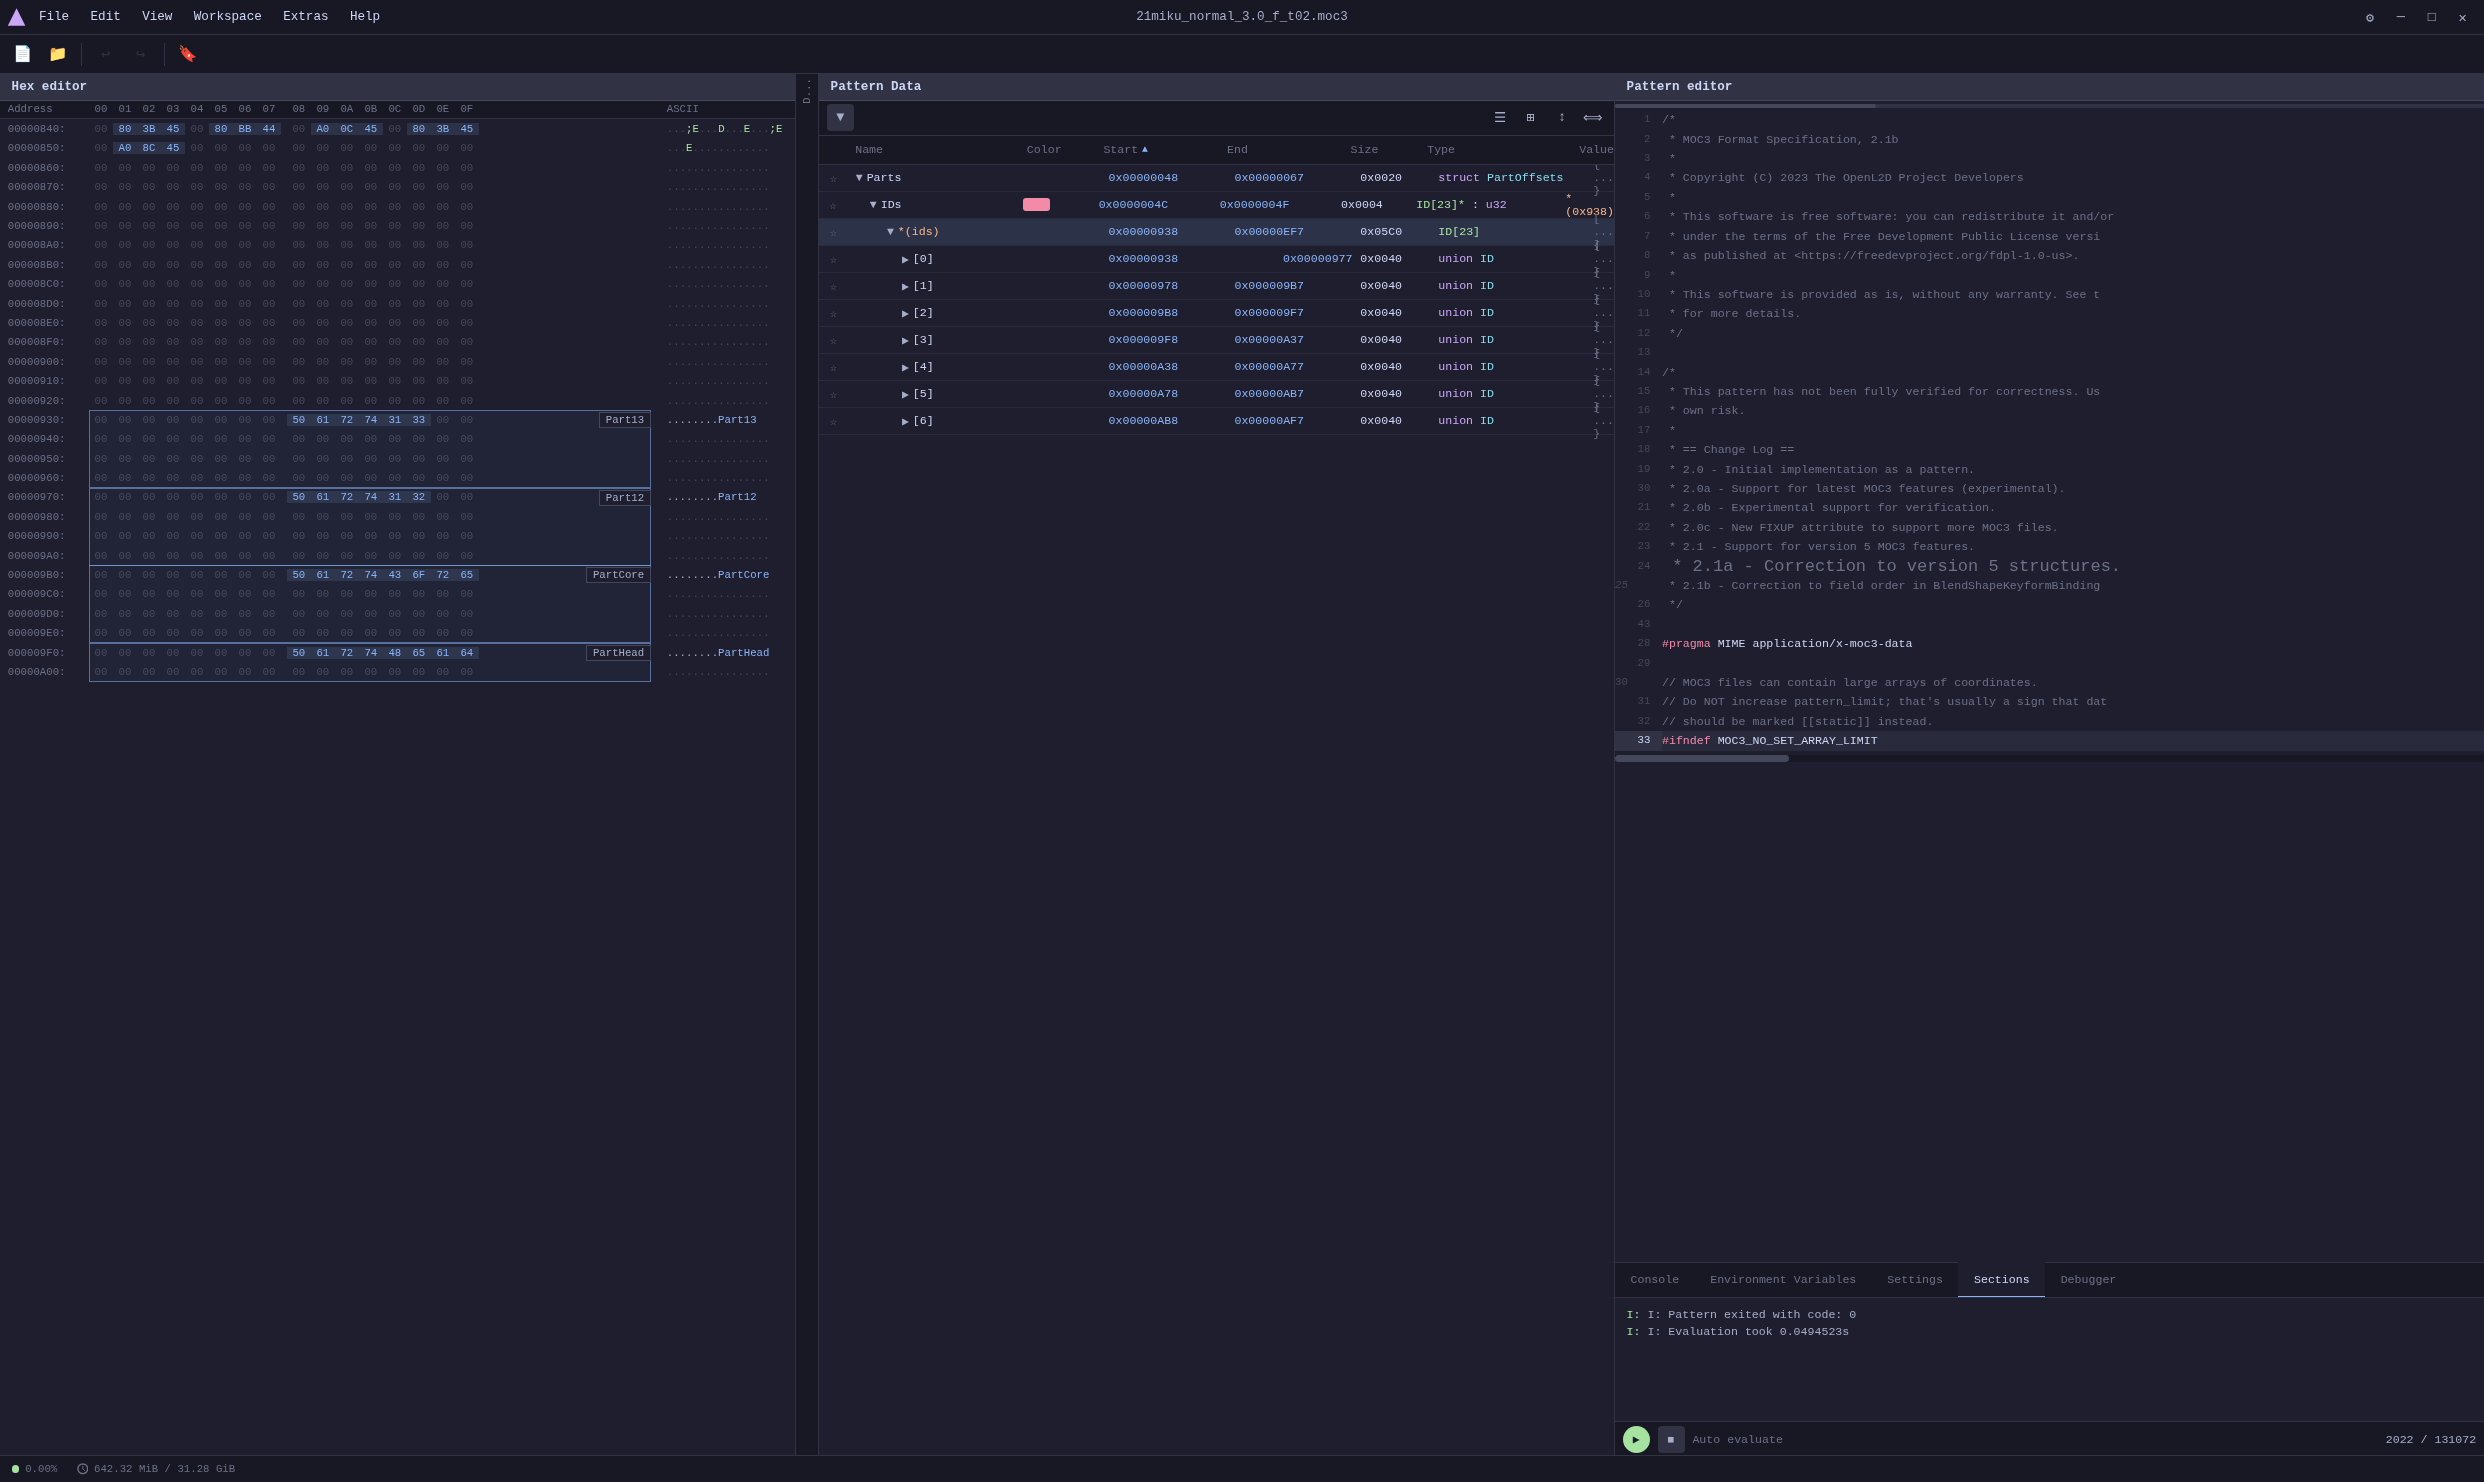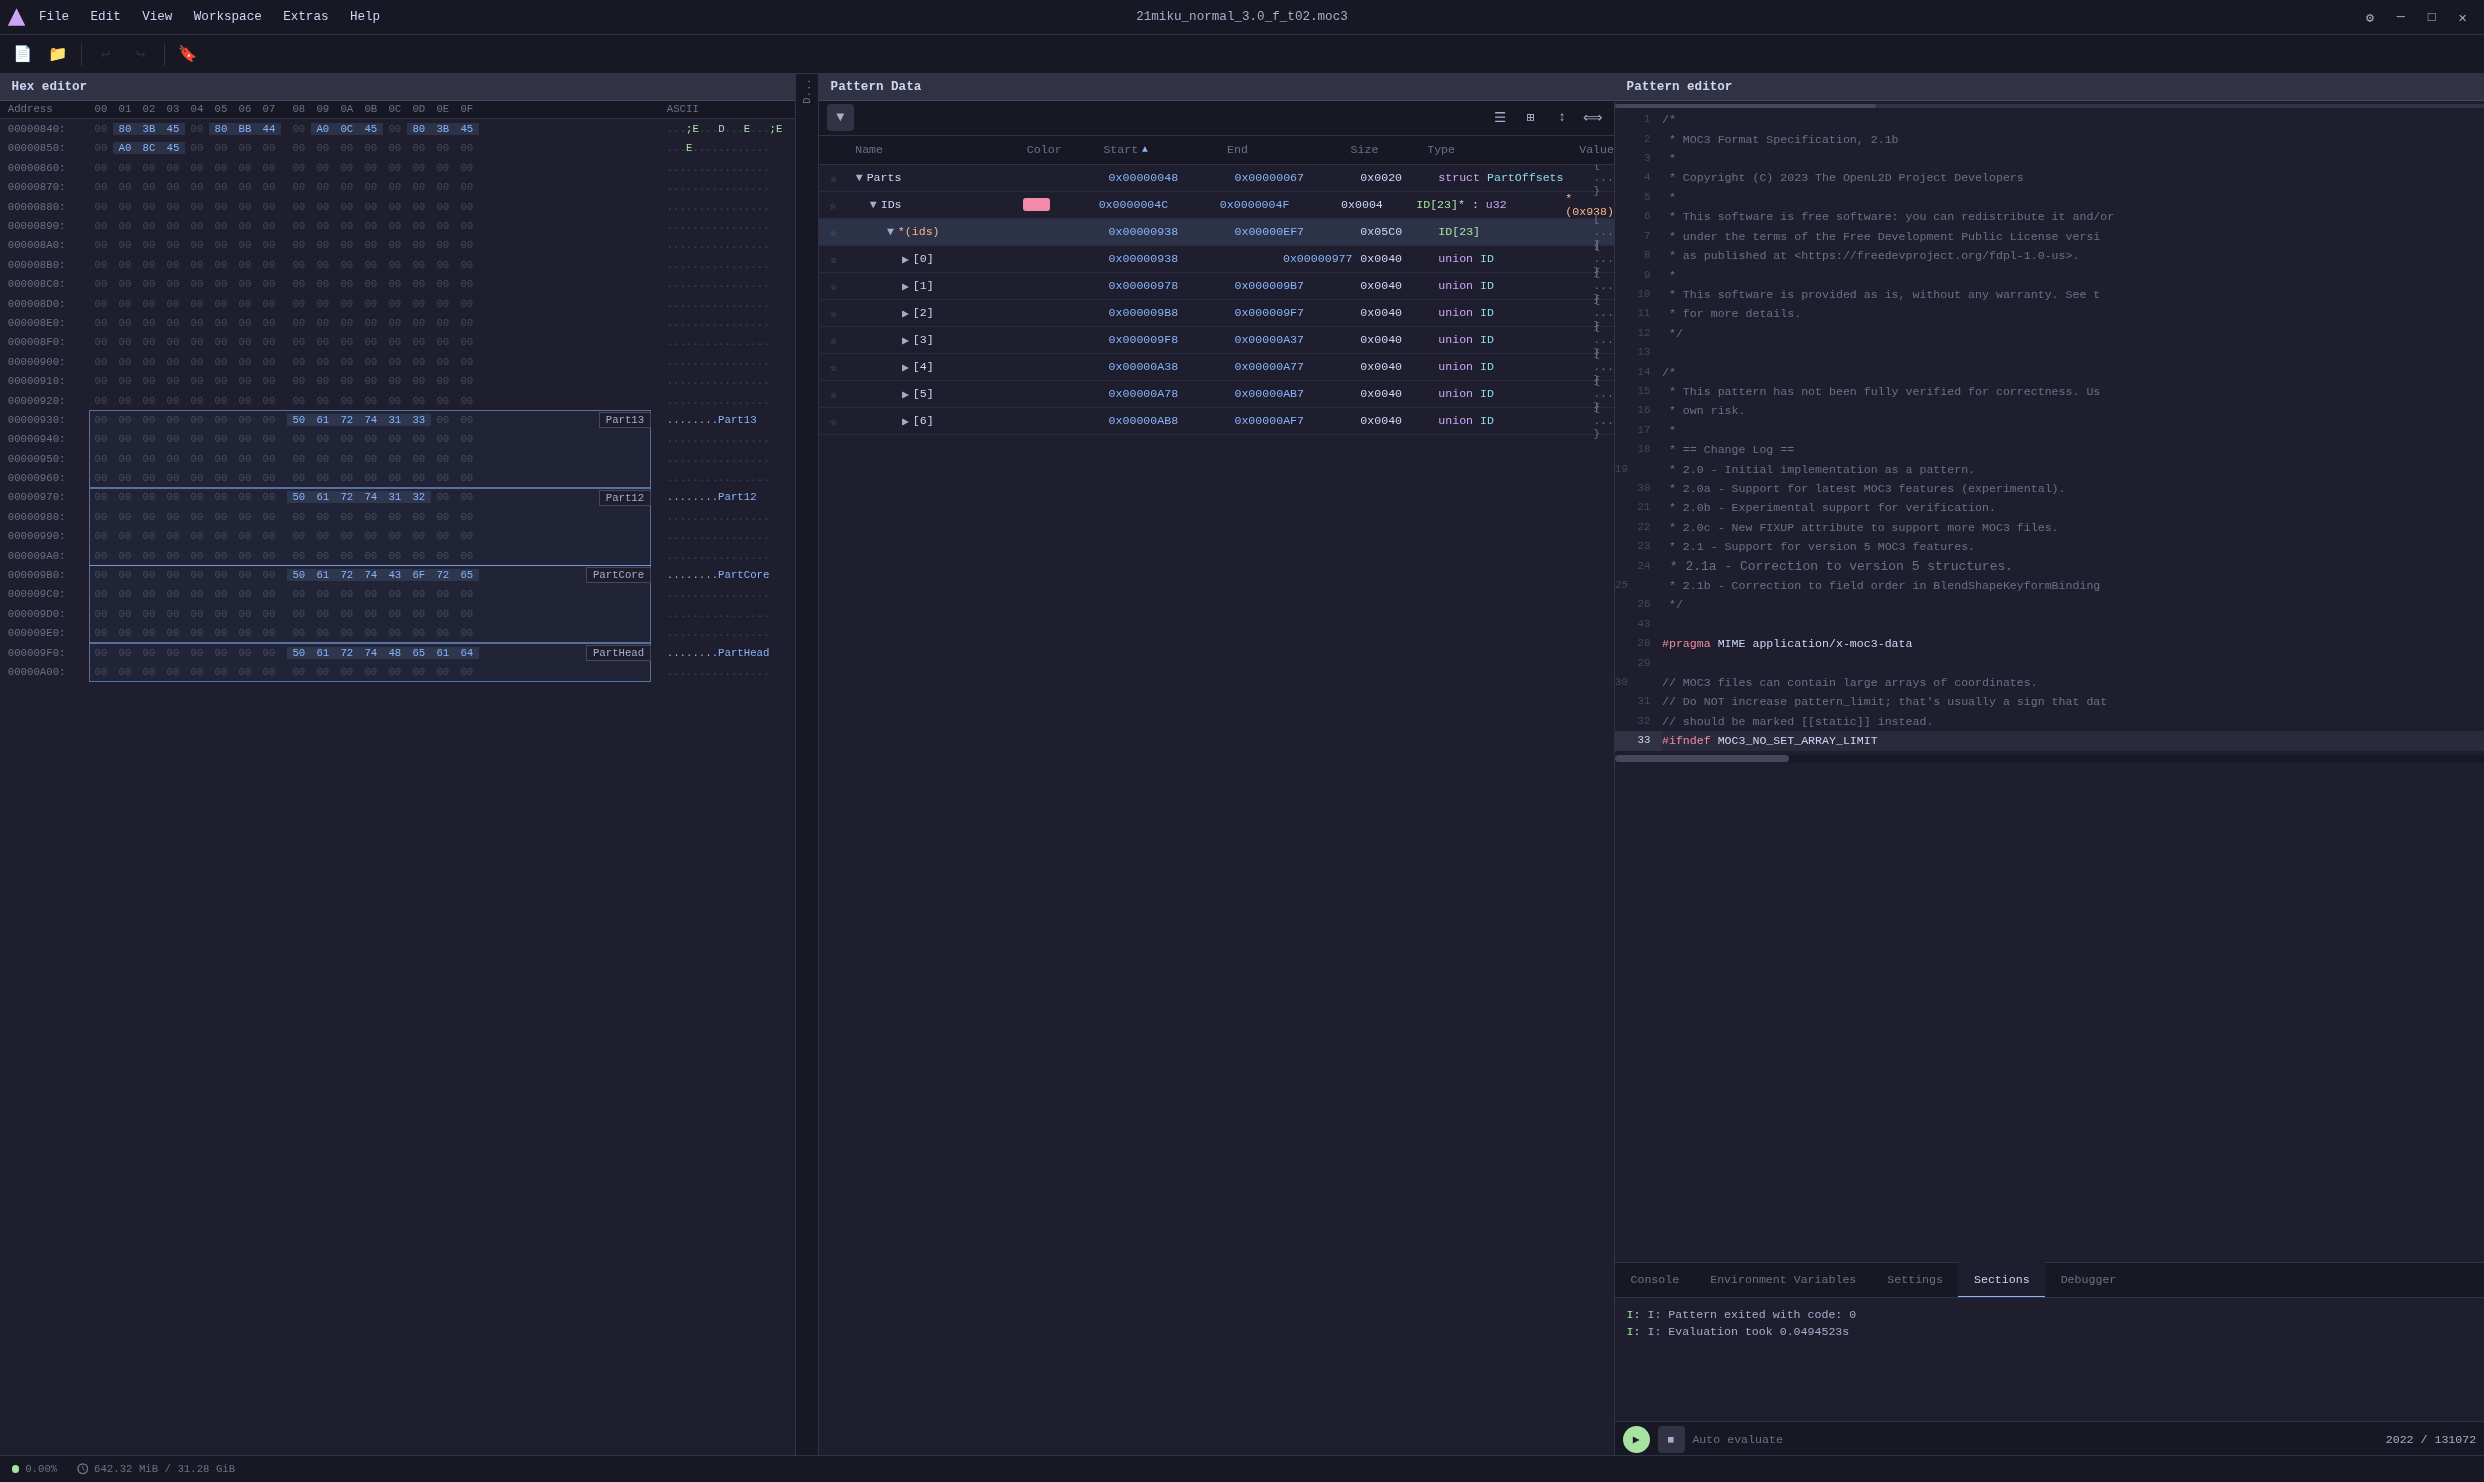--- a/index.html
+++ b/index.html
@@ -1014,42 +1014,42 @@
       </div>
       <div style="display:flex;min-height:19.4px;">
         <div style="width:47px;text-align:right;padding-right:11.6px;color:#45475a;font-size:10.7px;line-height:19.4px;flex-shrink:0;">17</div>
         <div style="font-size:11.6px;line-height:19.4px;color:#6c7086;white-space:pre;"> *</div>
       </div>
       <div style="display:flex;min-height:19.4px;">
         <div style="width:47px;text-align:right;padding-right:11.6px;color:#45475a;font-size:10.7px;line-height:19.4px;flex-shrink:0;">18</div>
         <div style="font-size:11.6px;line-height:19.4px;color:#6c7086;white-space:pre;"> * == Change Log ==</div>
       </div>
       <div style="display:flex;min-height:19.4px;">
-        <div style="width:47px;text-align:left;padding-right:11.6px;color:#45475a;font-size:10.7px;line-height:19.4px;flex-shrink:0;">19</div>
+        <div style="width:47px;text-align:right;padding-right:11.6px;color:#45475a;font-size:10.7px;line-height:19.4px;flex-shrink:0;">19</div>
         <div style="font-size:11.6px;line-height:19.4px;color:#6c7086;white-space:pre;"> * 2.0 - Initial implementation as a pattern.</div>
       </div>
       <div style="display:flex;min-height:19.4px;">
         <div style="width:47px;text-align:right;padding-right:11.6px;color:#45475a;font-size:10.7px;line-height:19.4px;flex-shrink:0;">30</div>
         <div style="font-size:11.6px;line-height:19.4px;color:#6c7086;white-space:pre;"> * 2.0a - Support for latest MOC3 features (experimental).</div>
       </div>
       <div style="display:flex;min-height:19.4px;">
         <div style="width:47px;text-align:right;padding-right:11.6px;color:#45475a;font-size:10.7px;line-height:19.4px;flex-shrink:0;">21</div>
         <div style="font-size:11.6px;line-height:19.4px;color:#6c7086;white-space:pre;"> * 2.0b - Experimental support for verification.</div>
       </div>
       <div style="display:flex;min-height:19.4px;">
         <div style="width:47px;text-align:right;padding-right:11.6px;color:#45475a;font-size:10.7px;line-height:19.4px;flex-shrink:0;">22</div>
         <div style="font-size:11.6px;line-height:19.4px;color:#6c7086;white-space:pre;"> * 2.0c - New FIXUP attribute to support more MOC3 files.</div>
       </div>
       <div style="display:flex;min-height:19.4px;">
         <div style="width:47px;text-align:right;padding-right:11.6px;color:#45475a;font-size:10.7px;line-height:19.4px;flex-shrink:0;">23</div>
         <div style="font-size:11.6px;line-height:19.4px;color:#6c7086;white-space:pre;"> * 2.1 - Support for version 5 MOC3 features.</div>
       </div>
       <div style="display:flex;min-height:19.4px;">
         <div style="width:47px;text-align:right;padding-right:11.6px;color:#45475a;font-size:10.7px;line-height:19.4px;flex-shrink:0;">24</div>
-        <div style="font-size:13px;line-height:19.4px;color:#6c7086;white-space:pre;text-align:right;"> * 2.1a - Correction to version 5 structures.</div>
+        <div style="font-size:17px;line-height:19.4px;color:#6c7086;white-space:pre;text-align:right;"> * 2.1a - Correction to version 5 structures.</div>
       </div>
       <div style="display:flex;min-height:19.4px;">
         <div style="width:47px;text-align:left;padding-right:11.6px;color:#45475a;font-size:10.7px;line-height:19.4px;flex-shrink:0;font-style:italic;">25</div>
         <div style="font-size:11.6px;line-height:19.4px;color:#6c7086;white-space:pre;"> * 2.1b - Correction to field order in BlendShapeKeyformBinding</div>
       </div>
       <div style="display:flex;min-height:19.4px;">
         <div style="width:47px;text-align:right;padding-right:11.6px;color:#45475a;font-size:10.7px;line-height:19.4px;flex-shrink:0;">26</div>
         <div style="font-size:11.6px;line-height:19.4px;color:#6c7086;white-space:pre;"> */</div>
       </div>
       <div style="display:flex;min-height:19.4px;">

